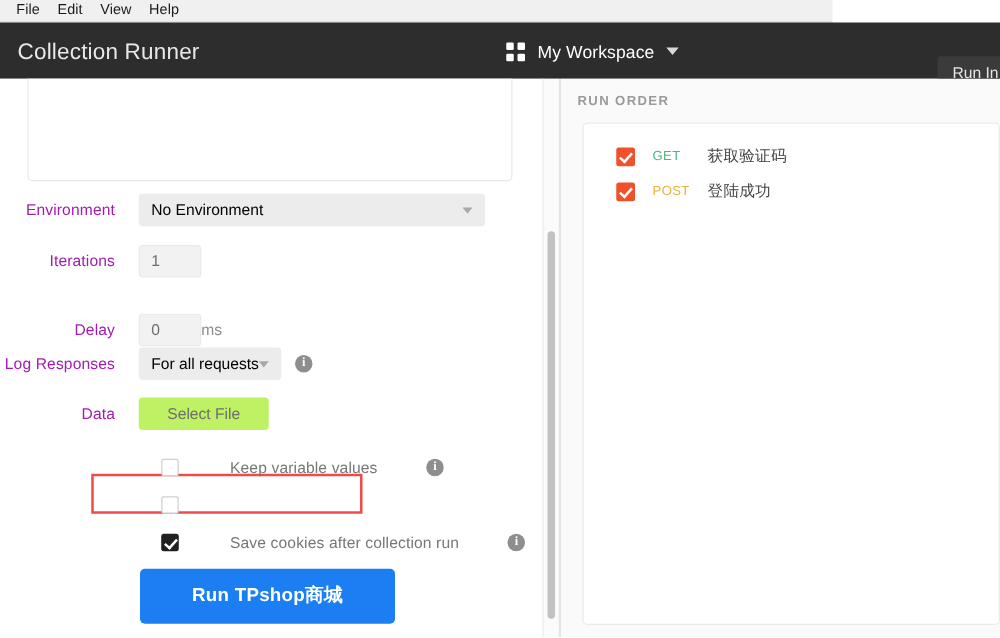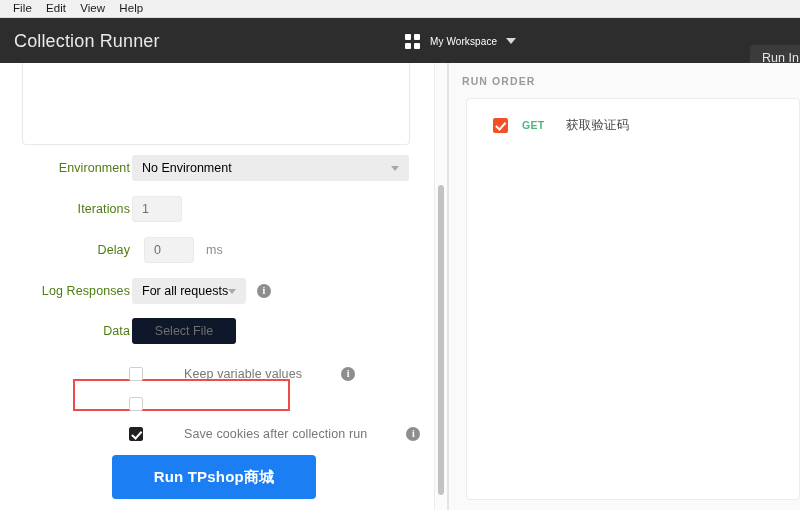--- a/index.html
+++ b/index.html
@@ -19,21 +19,21 @@
     width: 800px;
     height: 510px;
     overflow: hidden;
     background: #ffffff;
   }
 
   
   .menubar {
     position: absolute;
     left: 0; top: 0;
-    width: 800px; height: 18px;
+    width: 666px; height: 18px;
     background: #f0f0f0;
     border-bottom: 1px solid #dcdcdc;
     display: flex;
     align-items: center;
     padding-left: 6px;
     box-sizing: border-box;
   }
   .menubar-item {
     font-size: 11.5px;
     color: #1a1a1a;
@@ -73,21 +73,21 @@
     gap: 3px;
     margin-right: 10px;
   }
   .grid-icon i {
     background: #ffffff;
     display: block;
     width: 6px; height: 6px;
     border-radius: 1px;
   }
   .ws-label {
-    font-size: 10px;
+    font-size: 14px;
     color: #ffffff;
     letter-spacing: 0.1px;
   }
   .ws-caret {
     margin-left: 9px;
     width: 0; height: 0;
     border-left: 5px solid transparent;
     border-right: 5px solid transparent;
     border-top: 6px solid #d8d8d8;
   }
@@ -156,26 +156,26 @@
   
   .form-row {
     position: absolute;
     left: 0;
     width: 434px;
     height: 26px;
     display: flex;
     align-items: center;
   }
   .row-label {
-    width: 132px;
+    width: 111px;
     text-align: right;
-    padding-right: 2px;
-    box-sizing: border-box;
-    font-size: 12.5px;
-    color: #4d7c0f;
+    padding-right: 19px;
+    box-sizing: border-box;
+    font-size: 12.5px;
+    color: #a21caf;
     letter-spacing: 0.1px;
   }
   .field-select {
     height: 26px;
     background: #ececec;
     border-radius: 3px;
     display: flex;
     align-items: center;
     padding: 0 10px;
     box-sizing: border-box;
@@ -227,21 +227,21 @@
     position: absolute;
     left: 73px; top: 316px;
     width: 217px; height: 32px;
     border: 2px solid #ef4b4b;
     box-sizing: border-box;
     pointer-events: none;
   }
   .select-file-btn {
     height: 26px;
     width: 104px;
-    background: #0f172a;
+    background: #bef264;
     border-radius: 3px;
     font-size: 12.5px;
     color: #6e6e6e;
     line-height: 26px;
     text-align: center;
   }
 
   
   .check-row {
     position: absolute;
@@ -345,21 +345,21 @@
     left: 5px; top: 2px;
     width: 3.5px; height: 7.5px;
     border: solid #ffffff;
     border-width: 0 2px 2px 0;
     transform: rotate(42deg);
   }
   .req-method {
     width: 44px;
     margin-left: 14px;
     font-size: 10.5px;
-    font-weight: bold;
+    font-weight: normal;
     letter-spacing: 0.3px;
     flex: none;
   }
   .req-method.get { color: #4cb67f; }
   .req-method.post { color: #e8b33c; }
   .req-name {
     font-size: 12.5px;
     color: #454545;
     letter-spacing: 0.2px;
   }
@@ -403,21 +403,21 @@
         <span>No Environment</span>
         <span class="sel-caret"></span>
       </div>
     </div>
 
     <div class="form-row" style="top:133px;">
       <div class="row-label">Iterations</div>
       <div class="field-input">1</div>
     </div>
 
-    <div class="form-row" style="top:174px;gap:12px;">
+    <div class="form-row" style="top:188px;">
       <div class="row-label">Delay</div>
       <div class="field-input">0</div>
       <span class="unit-text">ms</span>
     </div>
 
     <div class="form-row" style="top:215px;">
       <div class="row-label">Log Responses</div>
       <div class="field-select" style="width:114px;">
         <span>For all requests</span>
         <span class="sel-caret"></span>
@@ -461,16 +461,21 @@
   <div class="right-pane">
     <div class="run-order-label">RUN ORDER</div>
     <div class="deselect-link">Desele</div>
 
     <div class="request-box">
       <div class="req-row">
         <span class="req-check"></span>
         <span class="req-method get">GET</span>
         <span class="req-name">获取验证码</span>
       </div>
+      <div class="req-row">
+        <span class="req-check"></span>
+        <span class="req-method post">POST</span>
+        <span class="req-name">登陆成功</span>
+      </div>
     </div>
   </div>
 
 </div>
 
 </body></html>

